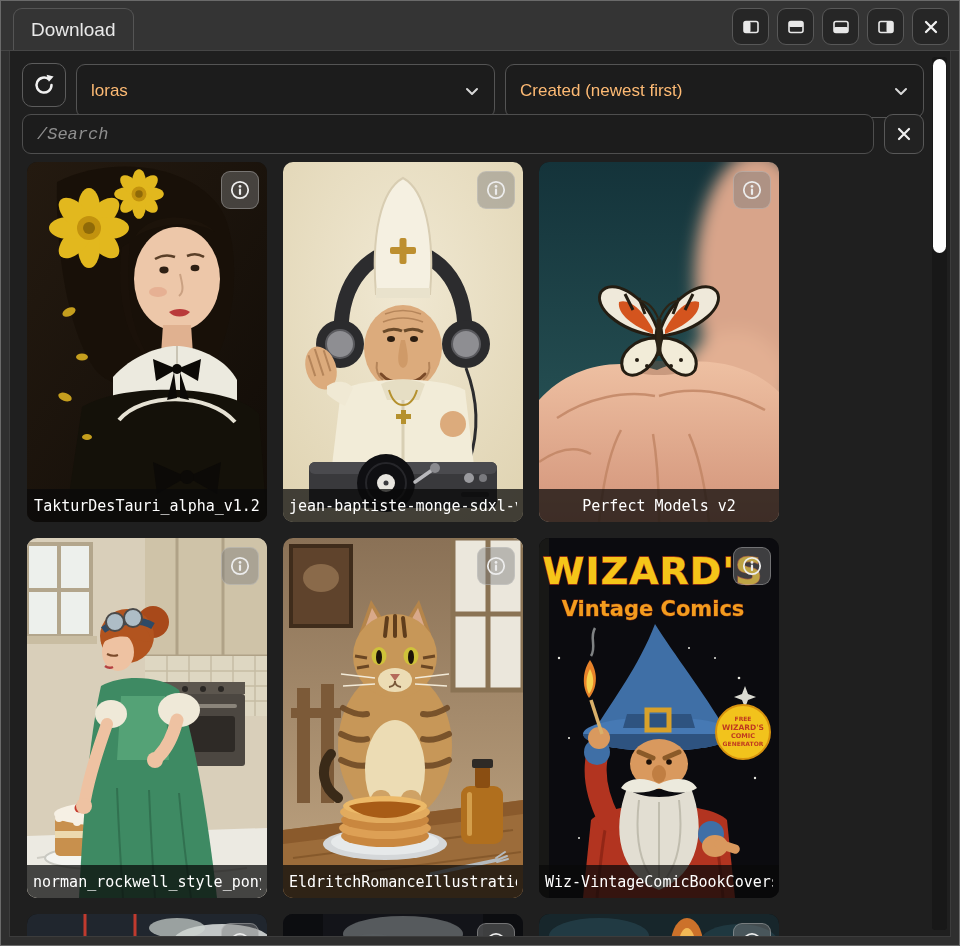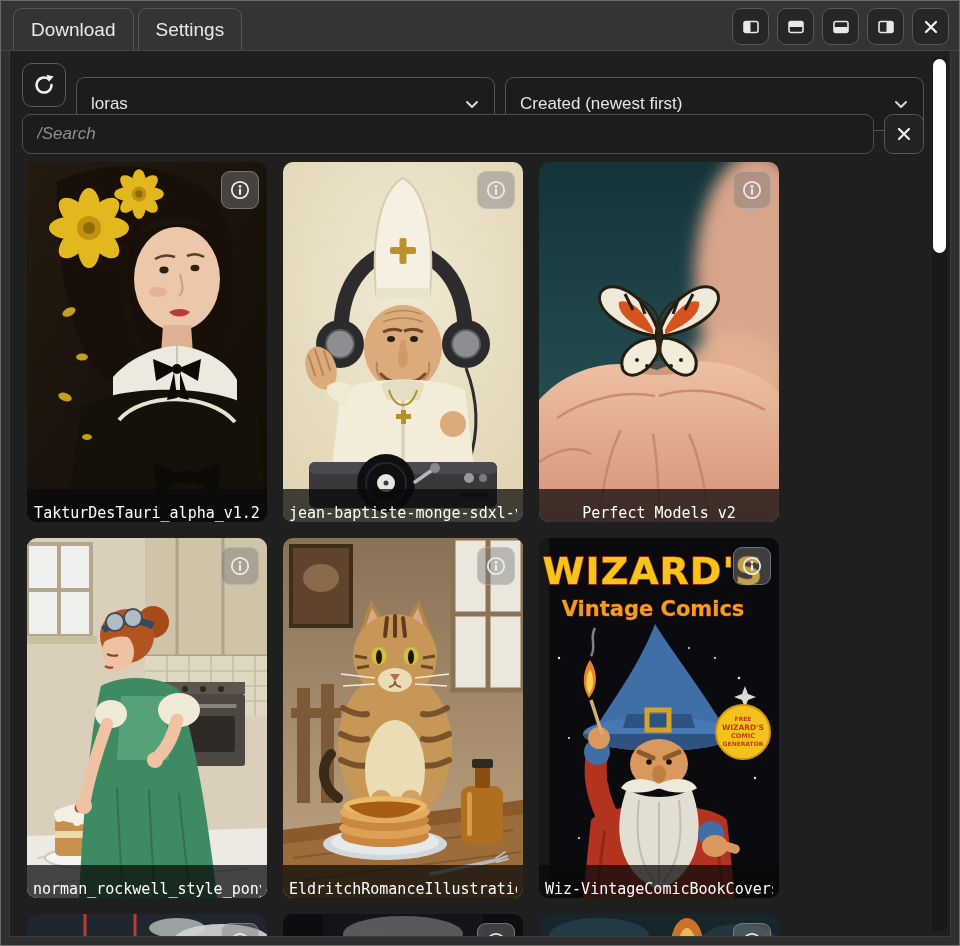--- a/index.html
+++ b/index.html
@@ -13,52 +13,51 @@
   .tab.active{background:#1f1f1f;margin-bottom:-1px;height:42px;z-index:2;}
   .winbtns{position:absolute;right:10px;top:7px;display:flex;gap:8px;}
   .winbtn{width:37px;height:37px;background:#262626;border:1px solid #585858;border-radius:9px;
           display:flex;align-items:center;justify-content:center;padding:0;cursor:pointer;}
   
   .panel{position:absolute;left:8px;right:8px;top:50px;bottom:8px;background:#1f1f1f;
          border:1px solid #3c3c3c;border-top:none;overflow:hidden;box-sizing:border-box;}
   .row1{display:flex;gap:10px;margin:12px 26px 0 12px;height:44px;}
   .iconbtn{width:44px;height:44px;background:#1f1f1f;border:1px solid #5c5c5c;border-radius:10px;
            display:flex;align-items:center;justify-content:center;padding:0;cursor:pointer;box-sizing:border-box;}
-  .select{flex:1;height:54px;margin-top:14px;background:#1c1c1c;border:1px solid #545454;border-radius:9px;
-          display:flex;align-items:center;justify-content:space-between;padding:0 14px;color:#e5e5e5;
+  .select{flex:1;height:54px;margin-top:1px;background:#1c1c1c;border:1px solid #545454;border-radius:9px;
+          display:flex;align-items:center;justify-content:space-between;padding:0 14px;color:#fdba74;
           font-size:17px;cursor:pointer;box-sizing:border-box;}
   .row2{display:flex;gap:10px;margin:7px 26px 0 12px;height:40px;}
   .search{flex:1;background:#1c1c1c;border:1px solid #4e4e4e;border-radius:9px;color:#eee;
-          font-size:17px;padding:0 14px;outline:none;box-sizing:border-box;}
+          font-size:17px;padding:0 14px;outline:none;box-sizing:border-box;font-family:Liberation Mono, monospace;}
   .search::placeholder{color:#8f8f8f;font-style:italic;}
   .clearbtn{width:40px;height:40px;background:#222;border:1px solid #585858;border-radius:9px;
             display:flex;align-items:center;justify-content:center;padding:0;cursor:pointer;box-sizing:border-box;}
   
   .grid{display:grid;grid-template-columns:repeat(3,240px);grid-auto-rows:360px;gap:16px;margin:8px 0 0 17px;}
   .card{position:relative;width:240px;height:360px;border-radius:10px;overflow:hidden;background:#111;cursor:pointer;}
   .card svg.art{display:block;width:240px;height:360px;}
   .info-btn{position:absolute;top:9px;right:8px;width:38px;height:38px;border-radius:9px;
             background:rgba(125,125,125,0.45);border:1px solid rgba(215,215,215,0.35);
             display:flex;align-items:center;justify-content:center;padding:0;cursor:pointer;}
   .card-title{position:absolute;left:0;right:0;bottom:0;height:33px;background:rgba(10,10,10,0.74);
-              display:flex;align-items:flex-end;justify-content:center;padding:0 6px;}
+              display:flex;align-items:center;justify-content:center;padding:0 6px;}
   .card-title span{font-family:"DejaVu Sans Mono",monospace;font-size:15px;color:#fff;
                    white-space:nowrap;overflow:hidden;max-width:100%;}
   
   .scroll-track{position:absolute;top:6px;bottom:6px;right:3px;width:15px;background:#181818;border-radius:3px;cursor:pointer;}
   .scroll-thumb{position:absolute;top:2px;left:1px;width:13px;height:194px;background:#fdfdfd;border-radius:7px;cursor:pointer;}
 </style>
 </head>
 <body>
 
 <div class="window">
 
   <div class="tabbar">
     <div class="tab"><span>Download</span></div>
-    <div class="tab"><span>Settings</span></div>
 
     <div class="winbtns">
       <button class="winbtn">
         <svg width="20" height="20" viewBox="0 0 20 20">
           <rect x="3" y="4.5" width="14" height="11" rx="2" fill="none" stroke="#e8e8e8" stroke-width="1.6"></rect>
           <rect x="3" y="4.5" width="6.5" height="11" rx="1.5" fill="#e8e8e8"></rect>
         </svg>
       </button>
       <button class="winbtn">
         <svg width="20" height="20" viewBox="0 0 20 20">

